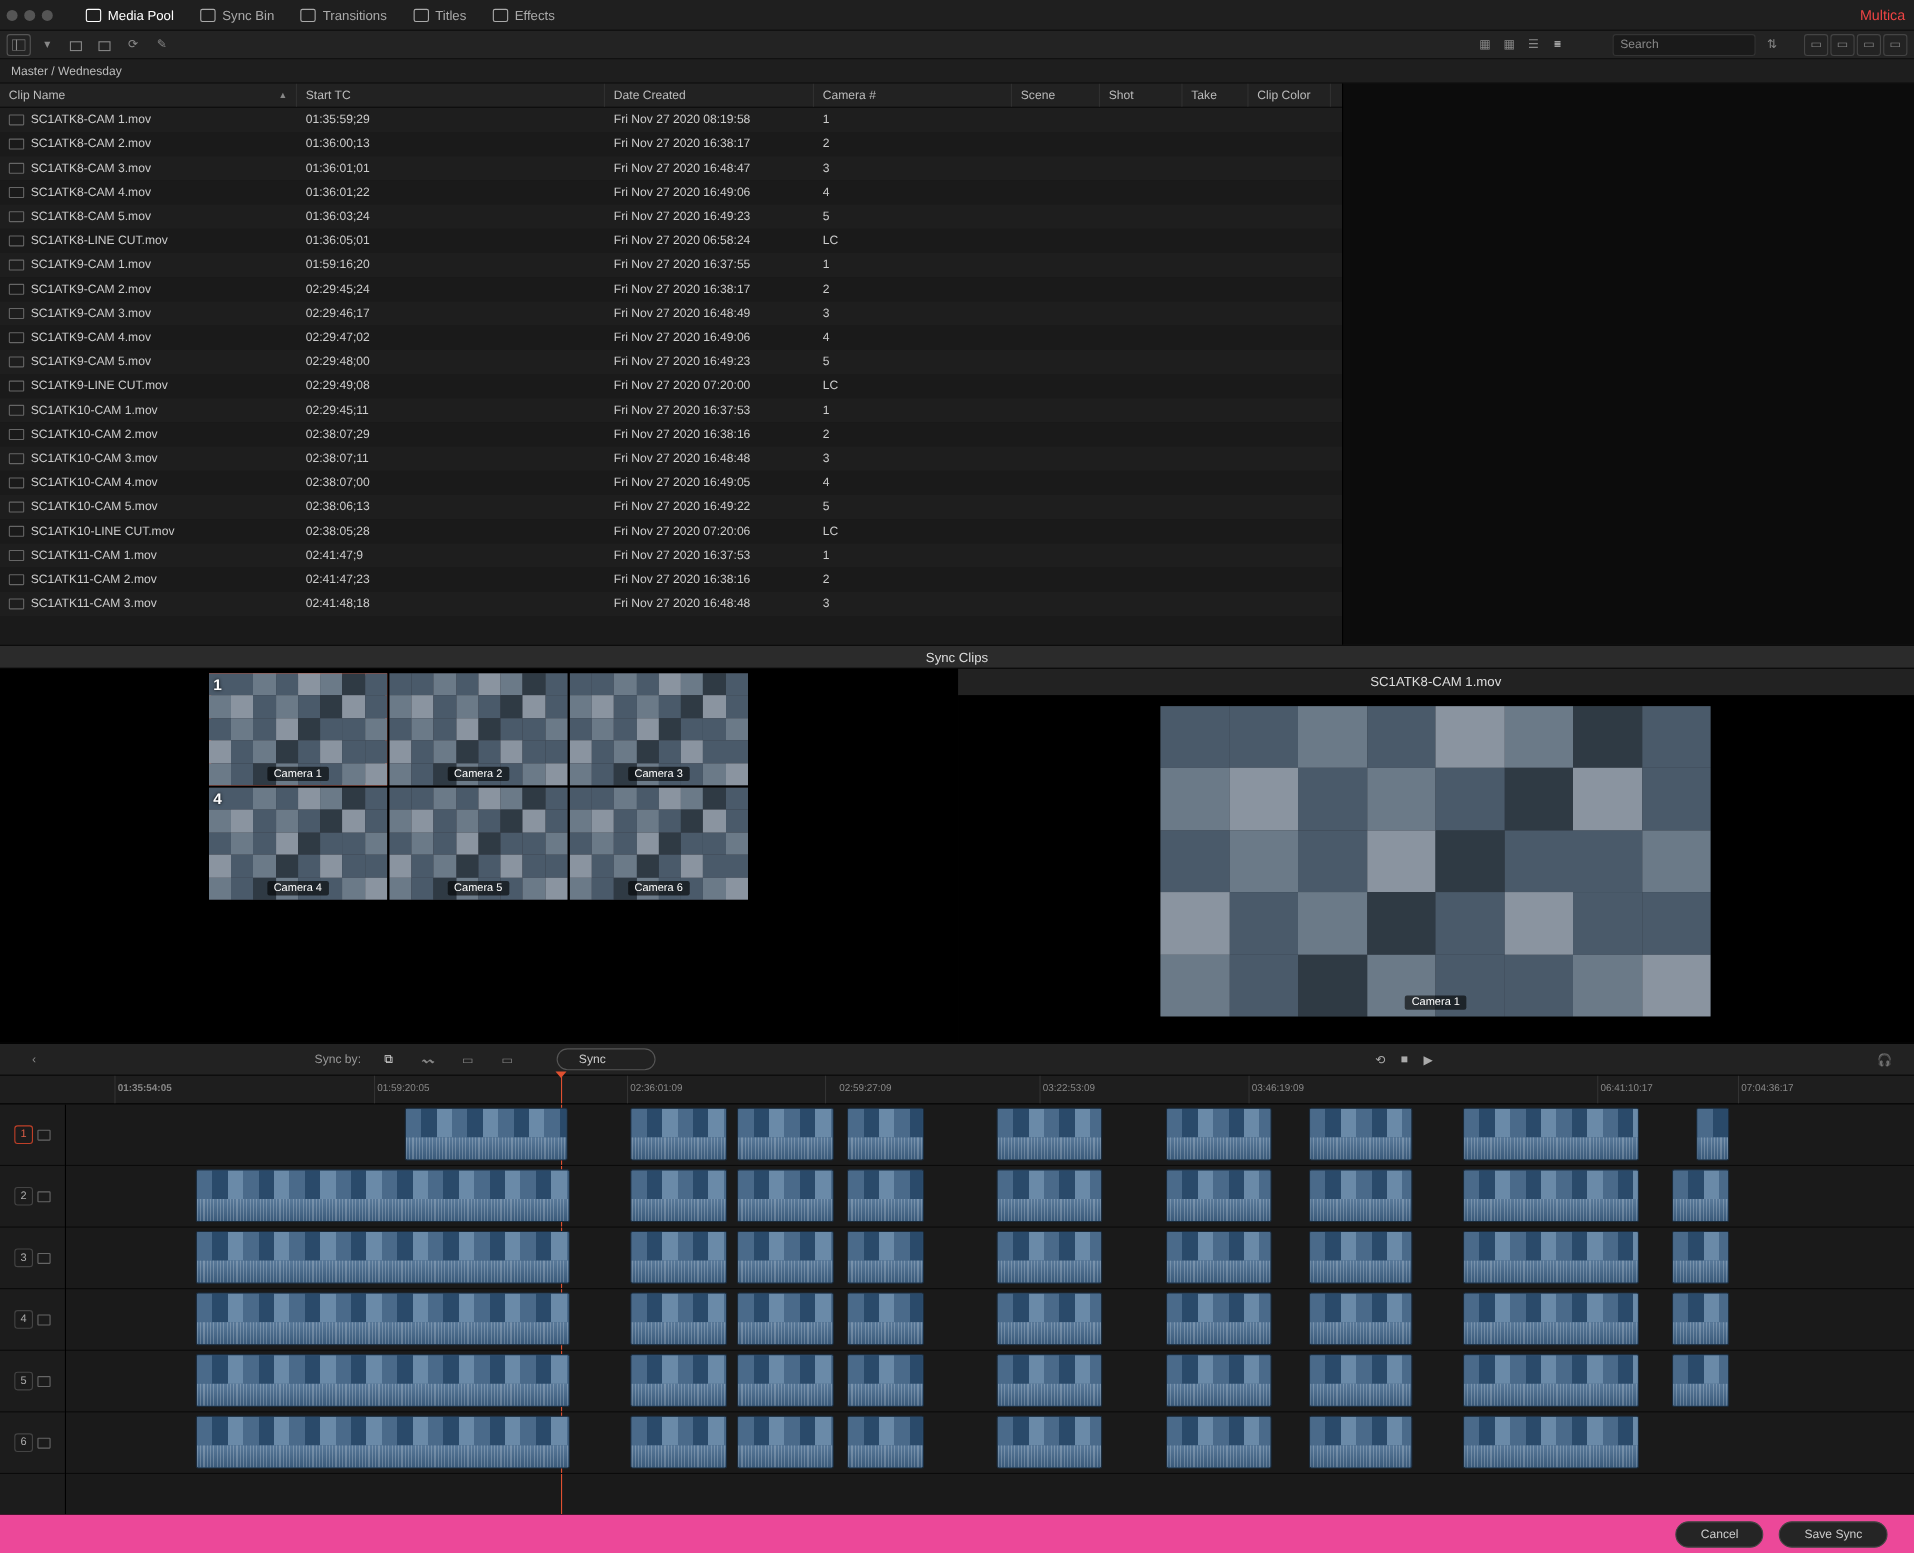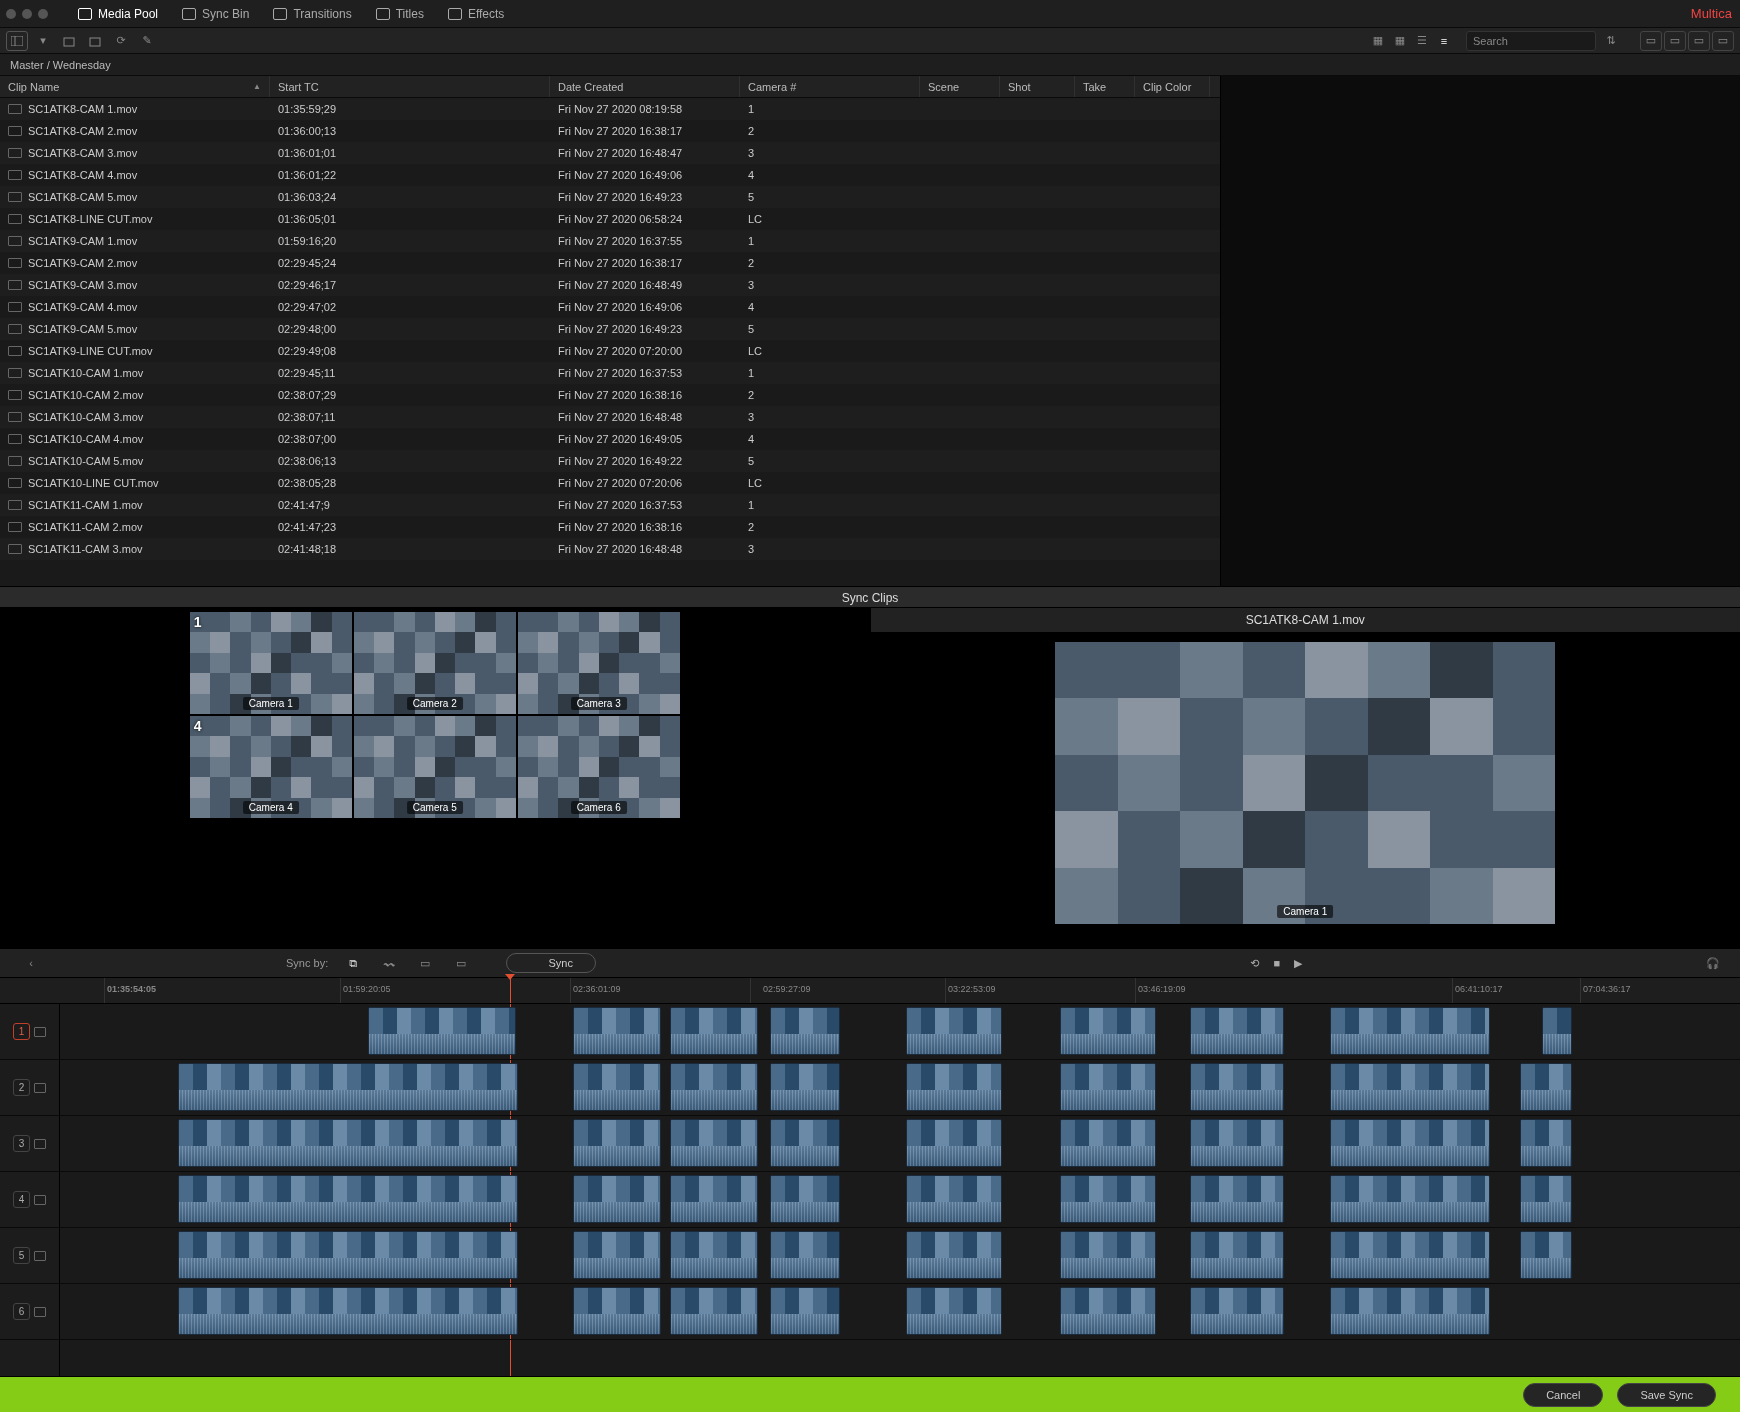--- a/index.html
+++ b/index.html
@@ -15,21 +15,21 @@
 .title-right { margin-left: auto; font-size: 13px; color: #ef4444; padding-right: 2px; }
 
 
 .toolrow { height: 26px; background: #232323; display: flex; align-items: center; padding: 0 6px; gap: 4px; border-bottom: 1px solid #0a0a0a; }
 .toolbtn { width: 22px; height: 20px; display: flex; align-items: center; justify-content: center; color: #888; border-radius: 3px; }
 .toolbtn.box { border: 1px solid #555; }
 .tool-spread { flex: 1; }
 .viewbtns { display: flex; gap: 2px; margin-right: 8px; }
 .viewbtns .vb { width: 20px; height: 18px; display:flex;align-items:center;justify-content:center;color:#888; }
 .viewbtns .vb.on { color: #fff; }
-.search { width: 130px; height: 20px; background: #1a1a1a; border: 1px solid #333; border-radius: 3px; color: #888; padding: 0 6px; font-size: 11px; display:flex;align-items:center; }
+.search { width: 130px; height: 20px; background: #1a1a1a; border: 1px solid #333; border-radius: 3px; color: #888; padding: 0 6px; font-size: 11px; display:flex;align-items:center;margin-left:28px; }
 .rv-icons { display:flex; gap:2px; margin-left:14px; }
 .rv-icons .toolbtn { border:1px solid #444; }
 
 
 .crumb { height: 22px; background: #1e1e1e; display:flex; align-items:center; padding: 0 10px; font-size: 11px; color: #bbb; border-bottom: 1px solid #0a0a0a; }
 
 
 .split-top { display: flex; height: 510px; }
 .table-wrap { width: 1220px; background: #1a1a1a; overflow: hidden; position: relative; }
 .viewer-blank { flex: 1; background: #0c0c0c; border-left: 1px solid #000; }
@@ -81,21 +81,21 @@
 .solo-tile .lab { position:absolute; bottom:6px; left:50%; transform:translateX(-50%); background:rgba(0,0,0,.6); color:#fff; font-size:10px; padding:1px 6px; border-radius:2px; }
 
 
 .sv-left { border-right:1px solid #000; }
 
 
 .sync-ctrl { height: 30px; background:#222; display:flex; align-items:center; padding:0 20px; gap:14px; border-top:1px solid #000; border-bottom:1px solid #000; }
 .sync-ctrl .lbl { color:#999; font-size:11px; margin-left: 230px; }
 .sync-ctrl .ibtn { width:22px; height:20px; display:flex;align-items:center;justify-content:center; color:#888; }
 .sync-ctrl .ibtn.on { color:#ddd; }
-.sync-pill { width: 90px; height:20px; border:1px solid #555; border-radius:10px; text-align:center; line-height:18px; font-size:11px; color:#ccc; margin-left: 20px; padding-left: 19px; }
+.sync-pill { width: 90px; height:20px; border:1px solid #555; border-radius:10px; line-height:18px; font-size:11px; color:#ccc; margin-left: 20px; padding-left: 19px; }
 .play-ctrls { margin-left: 640px; display:flex; gap:14px; }
 .play-ctrls span { color:#aaa; font-size:11px; }
 .hp-icon { margin-left:auto; color:#777; }
 
 
 .timeline { background:#1a1a1a; height: 410px; position:relative; }
 .ruler { height: 26px; background:#1e1e1e; border-bottom:1px solid #000; position:relative; }
 .ruler .tick { position:absolute; top:0; height:100%; border-left:1px solid #333; font-size:9px; color:#888; padding:6px 2px 0; }
 .playhead { position:absolute; top:0; bottom:0; width:1px; background:#e05030; left: 510px; }
 .ph-top { position:absolute; top:-4px; left:-5px; width:0;height:0;border-left:5px solid transparent;border-right:5px solid transparent;border-top:6px solid #e05030; }
@@ -108,21 +108,21 @@
 .track-head .cico { width:12px;height:10px;border:1px solid #666;border-radius:1px; }
 
 .track-body { flex:1; position:relative; overflow:hidden; }
 .trow { height:56px; border-bottom:1px solid #0a0a0a; position:relative; }
 .clip { position:absolute; top:3px; height:48px; background:#3a5a7a; border:1px solid #1a2a3a; border-radius:2px; overflow:hidden; }
 .clip .thumbs { height:26px; background: repeating-linear-gradient(90deg,#4a6a8a 0 14px,#2a4a6a 14px 28px,#6a8aa8 28px 42px); }
 .clip .wave { height:20px; background: linear-gradient(#5a7a9a,#3a5a7a); position:relative; }
 .clip .wave::before { content:""; position:absolute; inset:0; background: repeating-linear-gradient(90deg, rgba(255,255,255,.5) 0 1px, transparent 1px 3px); opacity:.4; }
 
 
-.bottom-bar { position:fixed; bottom:0; left:0; right:0; height:36px; background:#84cc16; display:flex; align-items:center; justify-content:flex-end; gap:14px; padding:0 24px; border-top:1px solid #000; }
+.bottom-bar { position:fixed; bottom:0; left:0; right:0; height:36px; background:#ec4899; display:flex; align-items:center; justify-content:flex-end; gap:14px; padding:0 24px; border-top:1px solid #000; }
 .btn { padding: 5px 22px; border:1px solid #444; border-radius:14px; font-size:11px; color:#ccc; background:#252525; }
 
 svg { display:block; }
 </style>
 </head>
 <body>
 
 <div class="topbar">
   <div class="traffic">
       <span></span>

